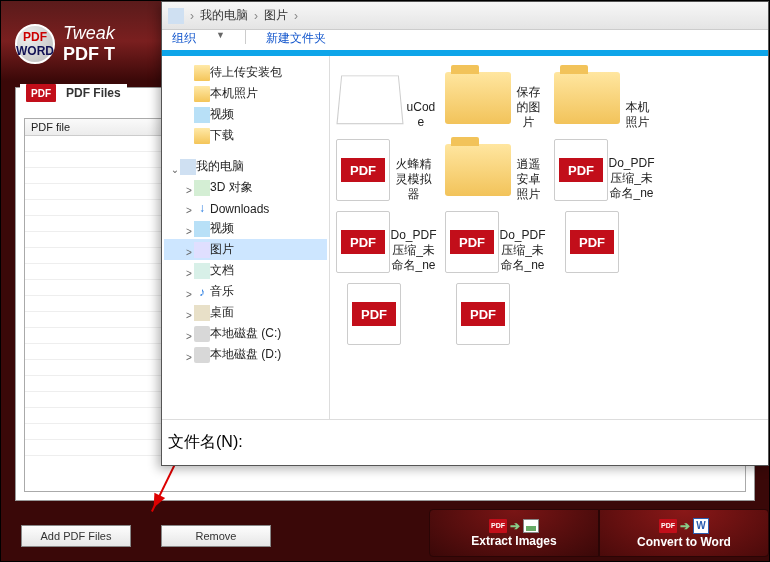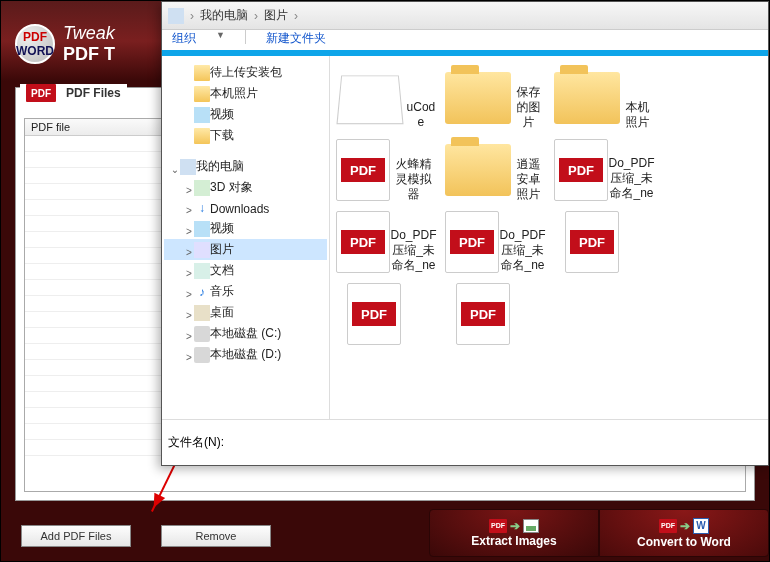--- a/index.html
+++ b/index.html
@@ -65,21 +65,21 @@
 .file-grid{display:flex;flex-wrap:wrap;gap:4px 4px;align-content:flex-start}
 .f-item{width:105px;display:flex;flex-direction:row;align-items:flex-end;text-align:center;padding:2px;cursor:pointer}
 .f-thumb{width:76px;height:64px;display:flex;align-items:center;justify-content:center;position:relative}
 .fold-lg{width:66px;height:52px;background:linear-gradient(#ffe6a0,#f2c35a);border-radius:3px;position:relative}
 .fold-lg::before{content:"";position:absolute;left:6px;top:-7px;width:28px;height:9px;background:#f2c35a;border-radius:2px 2px 0 0}
 .page-lg{width:54px;height:62px;background:#fff;border:1px solid #ccc;border-radius:2px;position:relative;display:flex;align-items:center;justify-content:center}
 .page-lg .pdf-badge{width:44px;height:24px;background:#c20e1a;color:#fff;font-weight:bold;font-size:13px;display:flex;align-items:center;justify-content:center}
 .page-open{width:62px;height:50px;background:#fff;border:1px solid #ccc;transform:perspective(80px) rotateX(14deg)}
 .f-name{font-size:12px;color:#222;line-height:1.25;margin-top:2px;word-break:break-all;max-height:46px;overflow:hidden}
 .dlg-fn{height:46px;border-top:1px solid #ddd;display:flex;align-items:center;padding:0 6px;gap:10px}
-.dlg-fn label{font-size:12px}
+.dlg-fn label{font-size:16px}
 .dlg-fn input{flex:1;height:22px;border:1px solid #7a9ccf;padding:0 6px;font-size:12px}
 </style>
 </head>
 <body>
 
 <div class="app-bg"></div>
 
 <div class="brand">
   <div class="brand-logo">
     <span>PDF</span>

